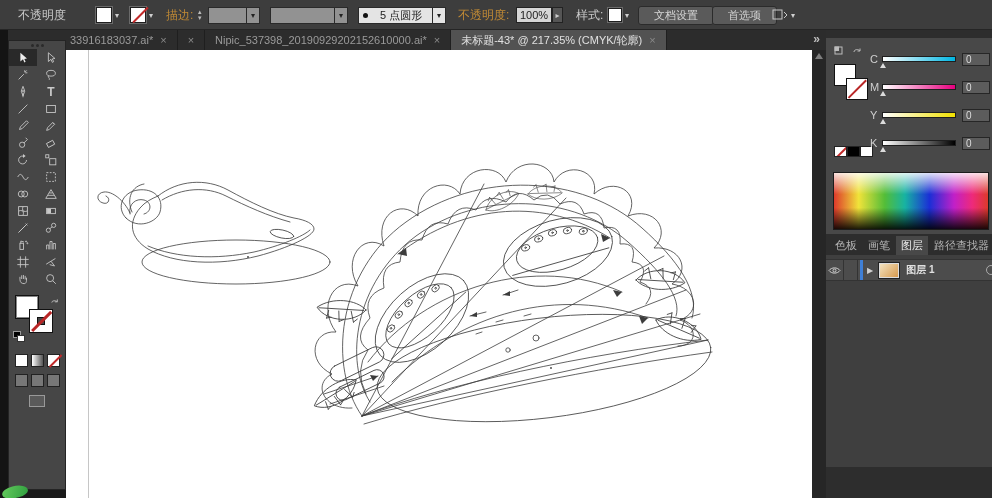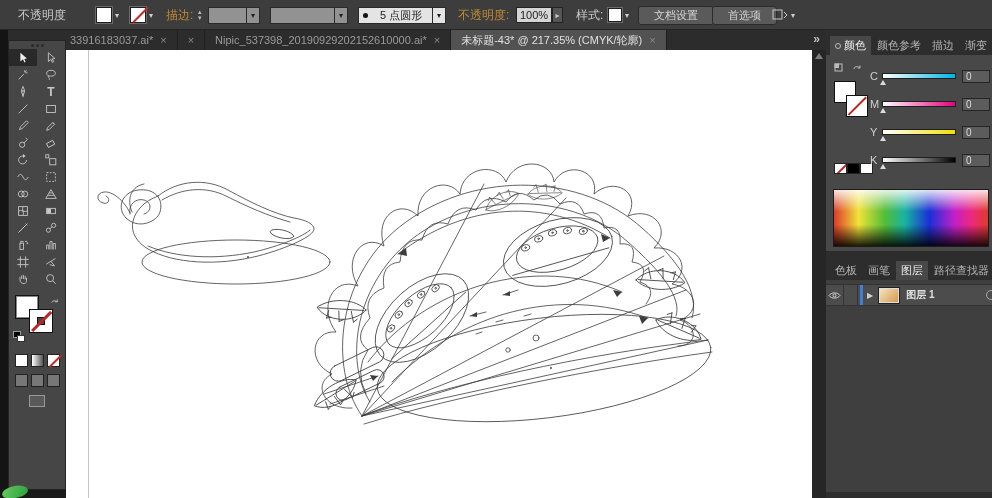--- a/index.html
+++ b/index.html
@@ -91,21 +91,21 @@
   .sbar.c { background:linear-gradient(to right,#ffffff,#00b5e2); }
   .sbar.m { background:linear-gradient(to right,#ffffff,#e6007e); }
   .sbar.y { background:linear-gradient(to right,#ffffff,#f0e000); }
   .sbar.k { background:linear-gradient(to right,#ffffff,#000000); }
   .sval { width:28px; height:13px; background:#5c5c5c; border:1px solid #262626; color:#ddd; font-size:10px; margin-left:6px; padding-left:3px; display:flex; align-items:center; }
   #spectrum { position:absolute; left:7px; top:134px; width:156px; height:58px; border:1px solid #1c1c1c;
     background:
       linear-gradient(to bottom, rgba(255,255,255,.85) 0%, rgba(255,255,255,0) 38%, rgba(0,0,0,0) 62%, rgba(0,0,0,.88) 100%),
       linear-gradient(to right,#dd3a2b 0%,#f0e33a 16%,#53bd38 33%,#17b3a2 46%,#1b2fd6 62%,#c120c8 78%,#ee2a79 90%,#dd3a2b 100%); }
 
-  #layers-group { margin-top:12px; }
+  #layers-group { margin-top:4px; }
   #layers-body { background:#3f3f3f; height:212px; position:relative; }
   #layer-row { position:absolute; left:0; top:4px; width:166px; height:22px; background:#4c4c4c; border-top:1px solid #333; border-bottom:1px solid #333; display:flex; align-items:center; }
   #layer-row .cell-eye { width:18px; height:100%; border-right:1px solid #333; display:flex; align-items:center; justify-content:center; }
   #layer-row .cell-lock { width:14px; height:100%; border-right:1px solid #333; }
   #layer-row .blue-bar { width:3px; height:100%; background:#3f7fd6; margin-left:2px; }
   #layer-row .expand { color:#cfcfcf; font-size:8px; margin-left:4px; }
   #layer-row .thumb { width:20px; height:15px; background:linear-gradient(135deg,#f3e3c0,#d79a4e); border:1px solid #ddd; outline:1px solid #222; margin-left:6px; }
   #layer-row .lname { color:#e0e0e0; font-size:10px; margin-left:7px; flex:1;font-weight:bold; }
   #layer-row .target { width:10px; height:10px; border:1px solid #aaa; border-radius:50%; margin-right:-4px; }
 </style>
@@ -505,35 +505,20 @@
       </g>
     </svg>
   </div>
 
   <div id="dock-strip">
       <span class="up-tri"></span>
     </div>
 
   <div id="right-dock">
     <div style="height:8px"></div>
-    <div class="panel-tabs">
-      <span class="panel-tab active">
-          <i class="ptab-ico"></i>
-          <span>颜色</span>
-        </span>
-      <span class="panel-tab">
-          <span>颜色参考</span>
-        </span>
-      <span class="panel-tab">
-          <span>描边</span>
-        </span>
-      <span class="panel-tab">
-          <span>渐变</span>
-        </span>
-    </div>
     <div class="panel-body" id="color-body">
       <div id="cp-cycle">
         <svg width="10" height="10" viewBox="0 0 10 10">
             <g stroke="#bbb" fill="none">
               <rect x="1" y="1" width="7" height="7"></rect>
               <rect x="1" y="1" width="3.5" height="3.5" fill="#bbb"></rect>
             </g>
           </svg>
         <svg width="10" height="10" viewBox="0 0 10 10">
             <path d="M2,6 C2,3 7,3 8,5 M8,2.5 V5 H5.5" fill="none" stroke="#bbb"></path>

